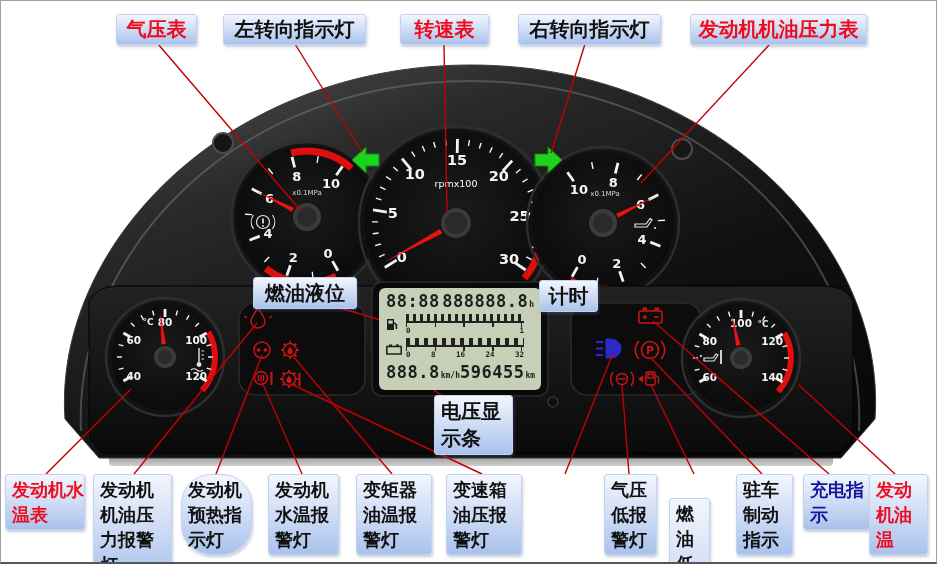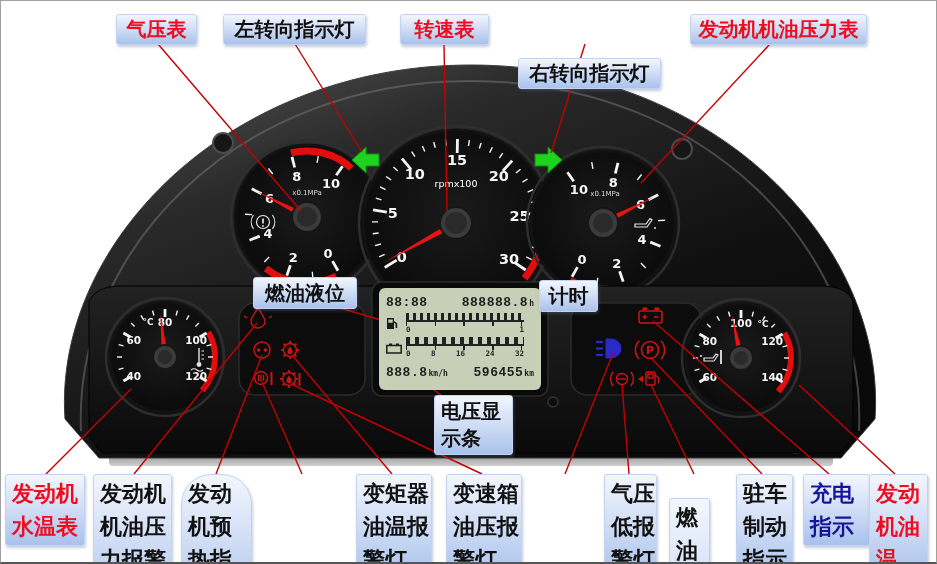--- a/index.html
+++ b/index.html
@@ -18,29 +18,29 @@
   .g-water .gunit,.g-oiltemp .gunit{font-size:9px;fill:#eee;font-weight:bold;}
   .callout-line{stroke:#c40000;stroke-width:1.4;fill:none;}
   
   .callout{position:absolute;box-sizing:border-box;
            background:linear-gradient(180deg,#f2f6fd 0%,#d3dff6 45%,#a9c2ec 100%);
            border:1px solid #c3d2ee;border-radius:3px;
            color:#111;font-weight:bold;box-shadow:1px 2px 3px rgba(90,110,150,.35);
            word-break:break-all;line-break:anywhere;}
   .callout.t{font-size:20px;line-height:29px;height:31px;text-align:center;}
   .callout.m{font-size:20px;line-height:28px;text-align:center;padding:1px 2px;}
-  .callout.b{font-size:22px;line-height:33px;text-align:left;padding:2px 0 2px 6px;}
+  .callout.b{font-size:18px;line-height:25px;text-align:left;padding:2px 0 2px 6px;}
   .callout.red{color:#ee0d1f;}
   .callout.navy{color:#15159b;}
   
   .lcd{position:absolute;left:378px;top:287px;width:162px;height:102px;background:#c7cfb6;
        border-radius:6px;box-sizing:border-box;padding:3px 7px 2px 7px;color:#1e1e1e;
        font-family:"DejaVu Sans Mono","Liberation Mono",monospace;}
   .lcd-row1,.lcd-row4{display:flex;justify-content:space-between;align-items:baseline;}
-  .lcd-num{font-size:13px;font-weight:bold;letter-spacing:.5px;font-family:Liberation Mono, monospace;}
+  .lcd-num{font-size:17px;font-weight:bold;letter-spacing:.5px;}
   .lcd-unit{font-size:8px;font-weight:bold;margin-left:1px;}
   .lcd-gaugeline{display:flex;align-items:flex-start;margin-top:3px;}
   .lcd-icon{width:16px;padding-top:2px;}
   .lcd-scale{width:118px;margin-left:4px;}
   .bars-fuel{height:7px;background:repeating-linear-gradient(90deg,#222 0 3px,transparent 3px 7px);}
   .bars-volt{height:7px;background:repeating-linear-gradient(90deg,#222 0 4px,transparent 4px 9px);}
   .axis{height:4px;border-top:2px solid #222;
         background:repeating-linear-gradient(90deg,#222 0 1.5px,transparent 1.5px 28.7px);}
   .scale-labels{display:flex;justify-content:space-between;font-size:7.5px;font-weight:bold;
                 line-height:8px;}
@@ -464,30 +464,31 @@
     </span>
     <span>
       <span class="lcd-num">596455</span><span class="lcd-unit">km</span>
     </span>
   </div>
 </div>
 
 <div class="callout t red" style="left:115px;top:13px;width:81px;">气压表</div>
 <div class="callout t" style="left:222px;top:13px;width:143px;">左转向指示灯</div>
 <div class="callout t red" style="left:399px;top:13px;width:89px;">转速表</div>
-<div class="callout t" style="left:517px;top:13px;width:143px;margin-top:44px;">右转向指示灯</div>
+<div class="callout t" style="left:517px;top:13px;width:143px;">右转向指示灯</div>
 <div class="callout t red" style="left:689px;top:13px;width:177px;">发动机机油压力表</div>
 
 <div class="callout m" style="left:252px;top:276px;width:104px;">燃油液位</div>
 <div class="callout m" style="left:538px;top:279px;width:59px;">计时</div>
 <div class="callout b" style="left:433px;top:394px;width:79px;font-size:20px;line-height:27px;">电压显示条</div>
 
 <div class="callout b red" style="left:4px;top:473px;width:80px;">发动机水温表</div>
 <div class="callout b" style="left:92px;top:473px;width:79px;">发动机机油压力报警灯</div>
 <div class="callout b" style="left:180px;top:473px;width:71px;border-radius:30px;">发动机预热指示灯</div>
+<div class="callout b" style="left:267px;top:473px;width:71px;">发动机水温报警灯</div>
 <div class="callout b" style="left:355px;top:473px;width:76px;">变矩器油温报警灯</div>
 <div class="callout b" style="left:445px;top:473px;width:76px;">变速箱油压报警灯</div>
 <div class="callout b" style="left:603px;top:473px;width:53px;">气压低报警灯</div>
 <div class="callout b" style="left:668px;top:497px;width:41px;">燃油低报警灯</div>
 <div class="callout b" style="left:735px;top:473px;width:57px;">驻车制动指示</div>
 <div class="callout b navy" style="left:802px;top:473px;width:67px;">充电指示</div>
 <div class="callout b red" style="left:868px;top:473px;width:59px;">发动机油温</div>
 
 </div>
 

